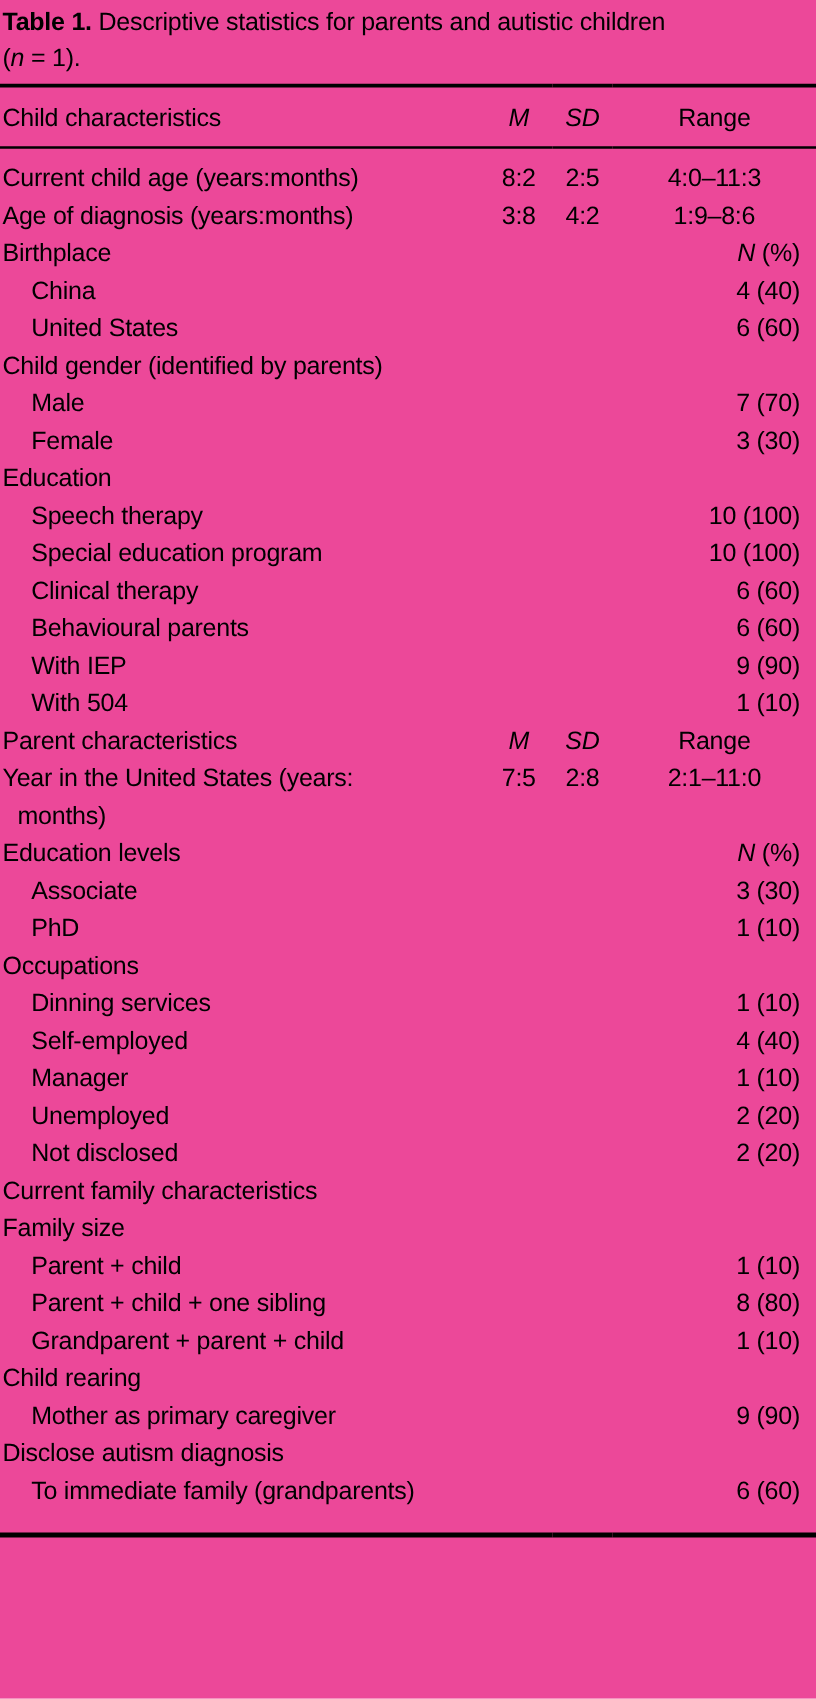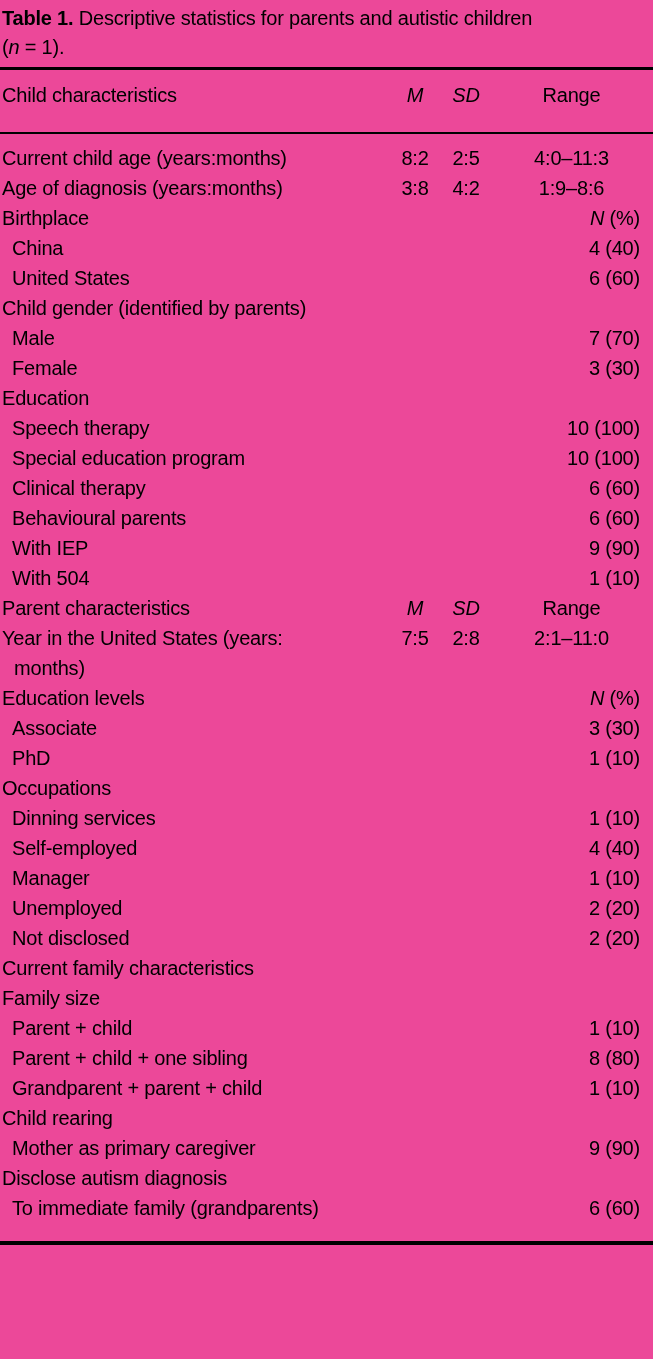--- a/index.html
+++ b/index.html
@@ -42,31 +42,31 @@
     font-size: 20px;
     font-weight: normal;
     letter-spacing: -0.2px;
     padding: 0;
     vertical-align: top;
     line-height: 30px;
   }
   thead th {
     border-bottom: 2px solid #000;
     padding-top: 12px;
-    padding-bottom: 24px;
+    padding-bottom: 9px;
     line-height: 26px;
   }
   thead th.lab { text-align: left; }
   .num { text-align: center; }
   .rng { text-align: center; }
   .cnt { text-align: right; padding-right: 13px; }
 
   td.lab, th.lab { white-space: pre-line; }
   .i0 { padding-left: 14px; text-indent: -12px; }
-  .i1 { text-indent: 12px; }
+  .i1 { padding-left: 13px; text-indent: 12px; }
 
   tbody tr:first-child td { padding-top: 9px; }
   tbody tr:last-child td { padding-bottom: 18px; }
 </style>
 </head>
 <body>
 
 <div class="page">
 
   <div class="table-title">

